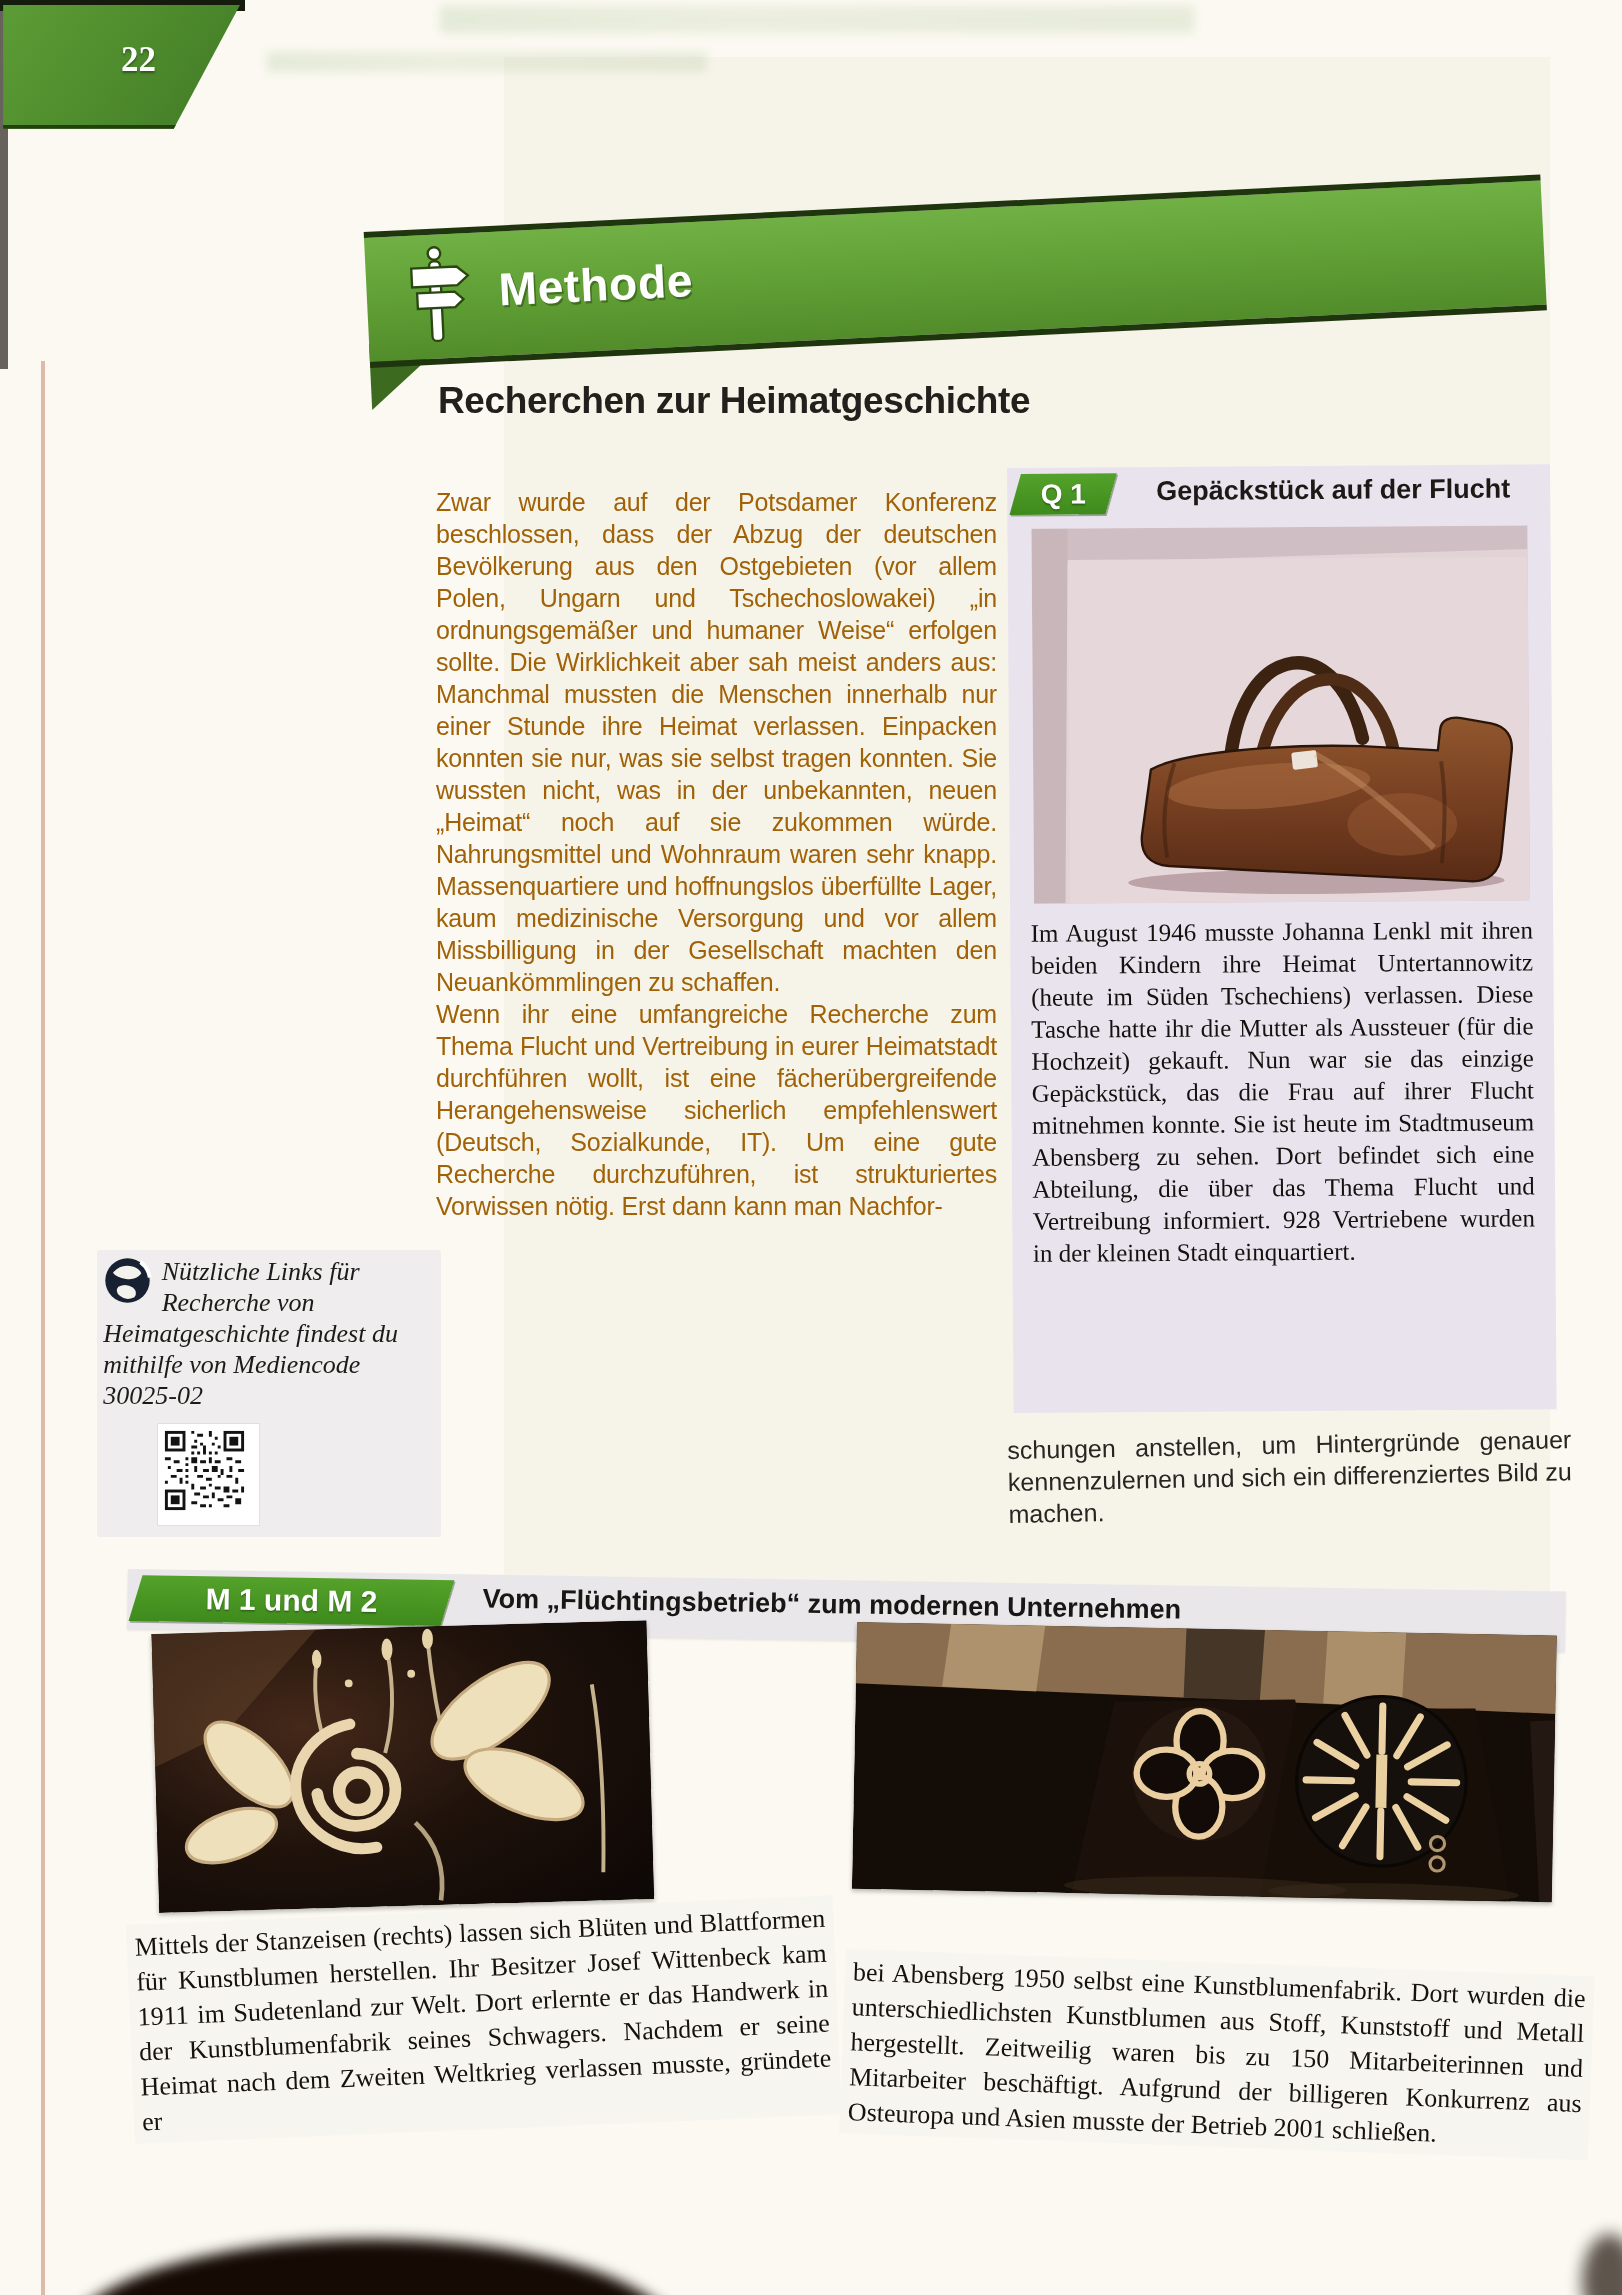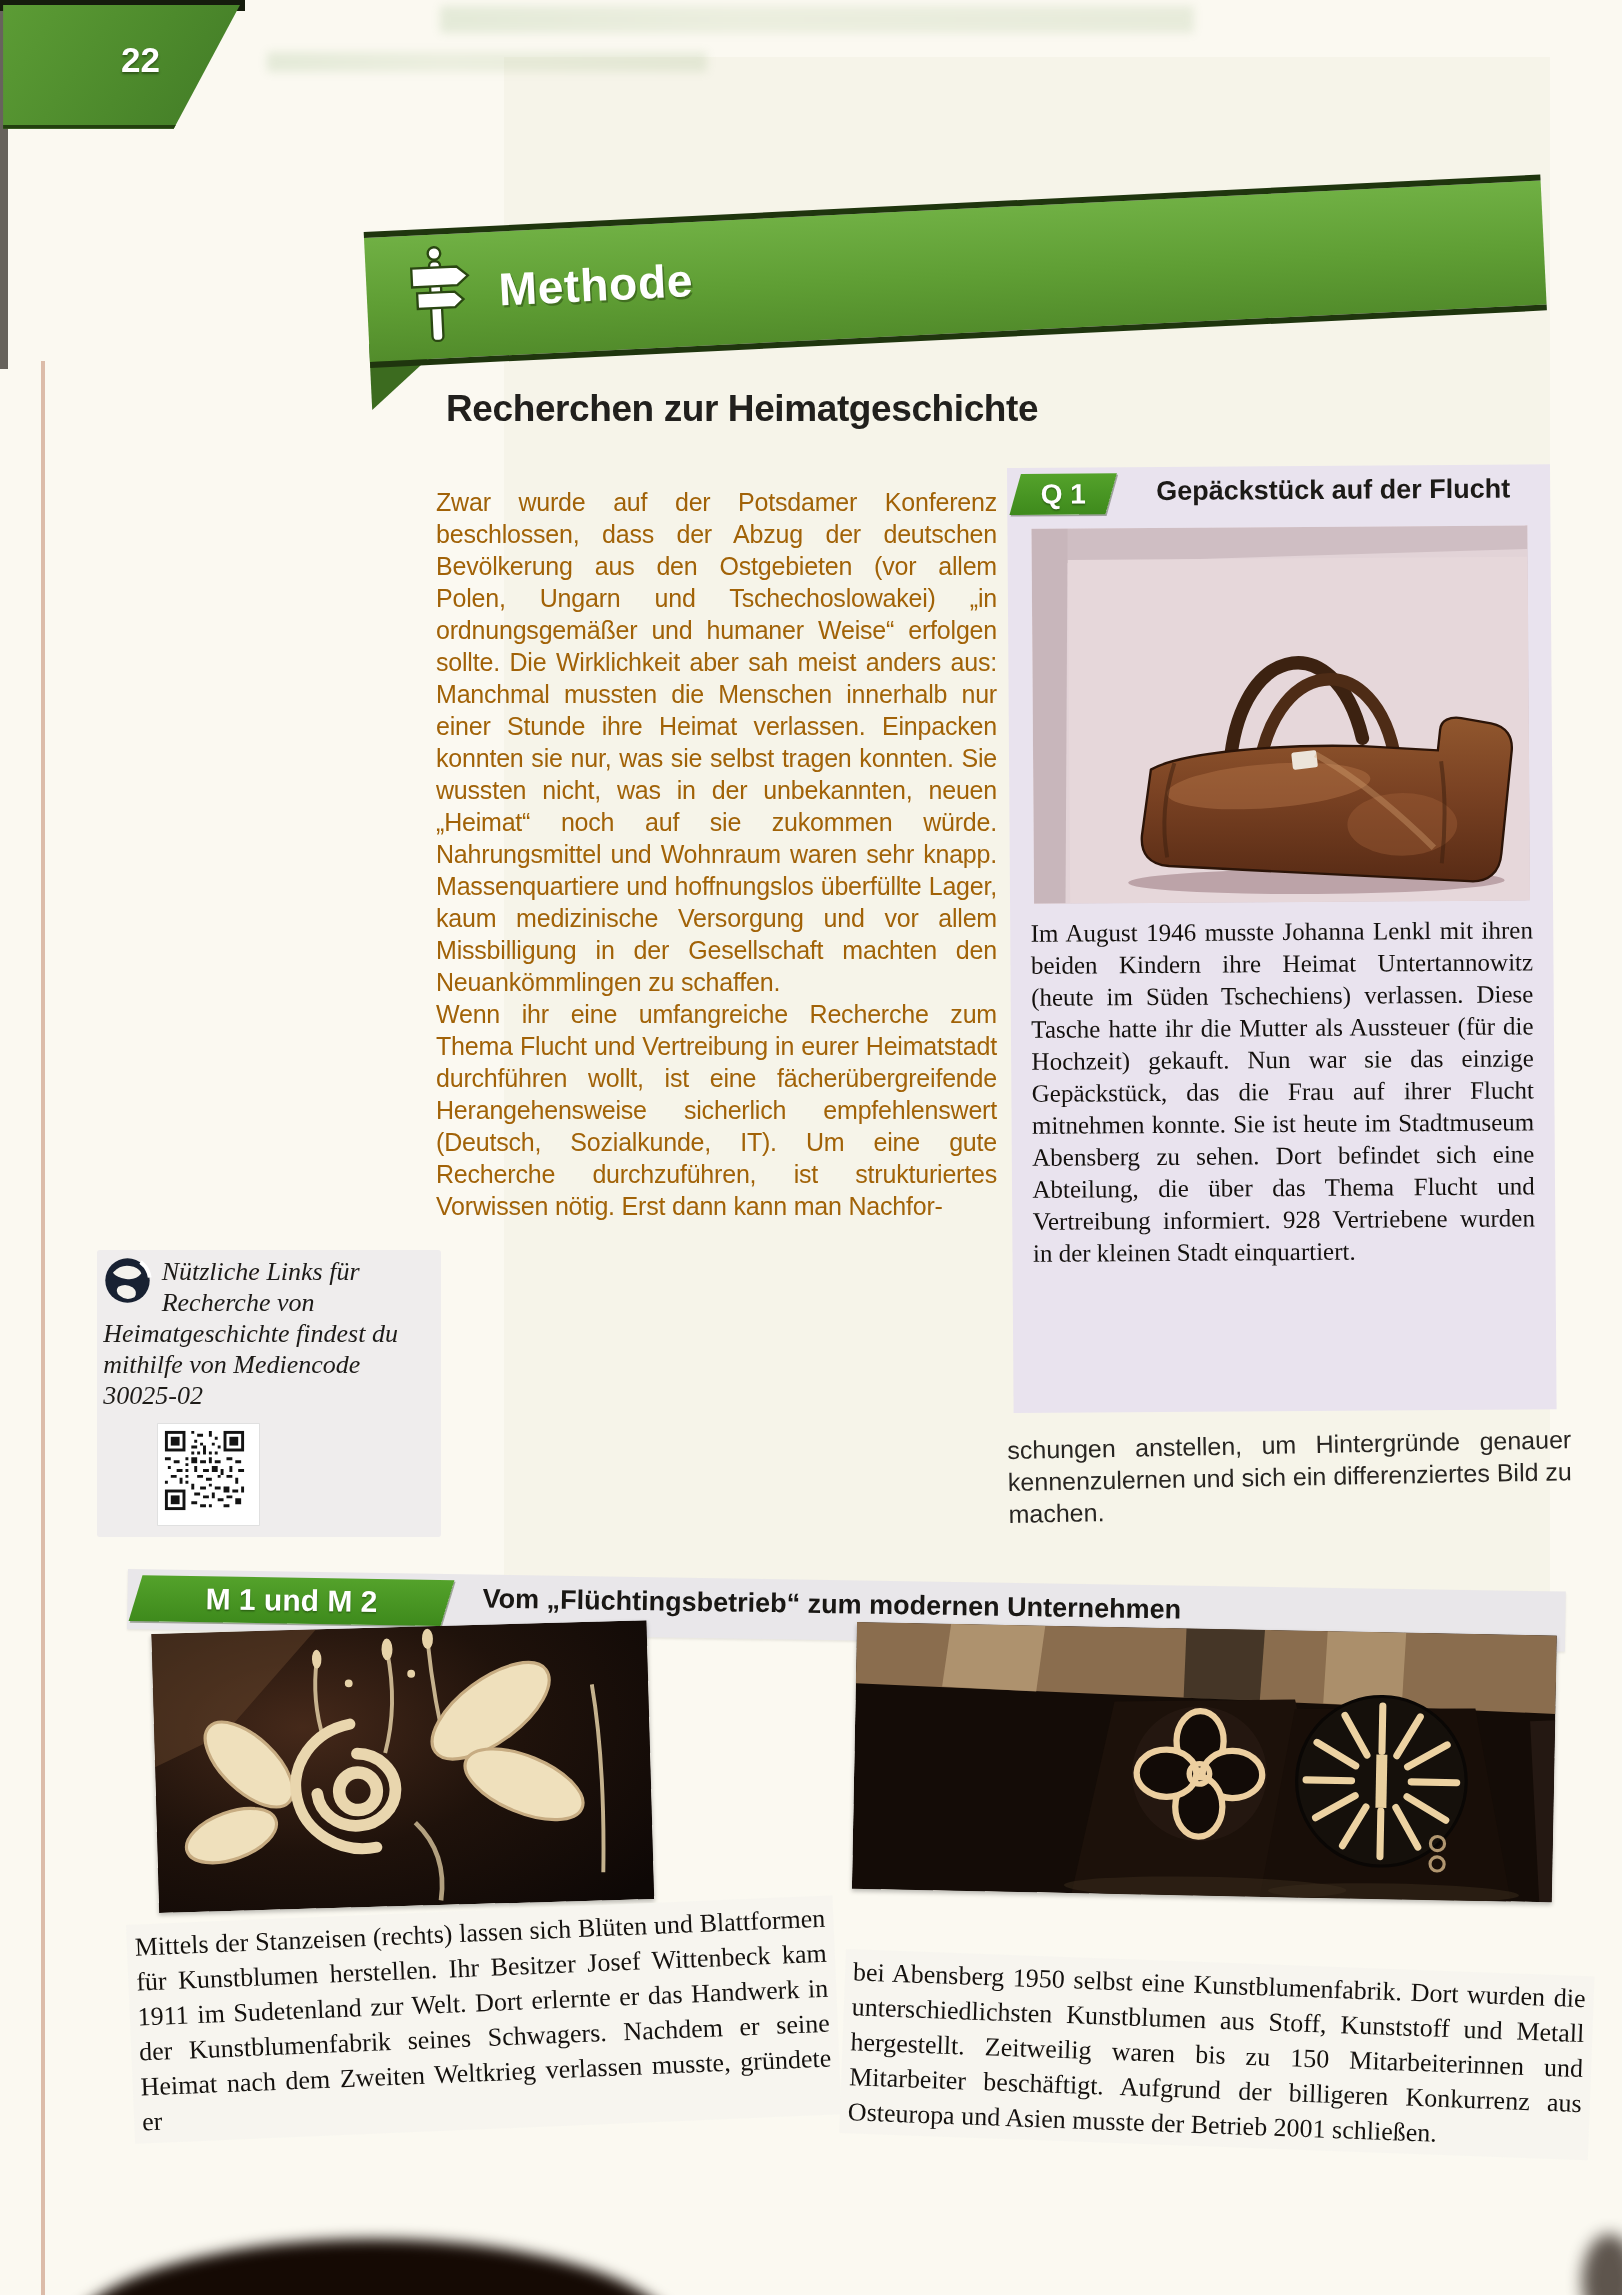--- a/index.html
+++ b/index.html
@@ -19,42 +19,42 @@
   .corner-shadow{position:absolute;right:-14px;top:2234px;width:55px;height:94px;background:#1c1009;border-radius:50%;filter:blur(7.9px);opacity:.7;}
 
   
   .tab-topstrip{position:absolute;left:0;top:0;width:245px;height:11px;background:#151c0d;}
   .corner-tab{
     position:absolute;left:3.1px;top:4.7px;width:237px;height:124px;
     background:linear-gradient(125deg,#5c9c35 0%,#4d8a2c 55%,#417a26 100%);
     clip-path:polygon(0 0,100% 0,72% 100%,0 100%);
     box-shadow:inset 0 -3.9px 0 #23400f;
   }
-  .page-number{position:absolute;left:118px;top:35px;color:#fff;font-size:35px;font-weight:bold;text-shadow:0 2.4px 2.4px rgba(10,25,0,.45);}
+  .page-number{position:absolute;left:118px;top:35px;color:#fff;font-size:35px;font-weight:bold;text-shadow:0 2.4px 2.4px rgba(10,25,0,.45);font-family:Liberation Serif, serif;}
 
   
   .method-banner{
     position:absolute;left:367px;top:232px;width:1178px;height:124px;
     background:linear-gradient(180deg,#70b044 0%,#5f9e34 55%,#528c2b 100%);
     border-top:6.3px solid #1f350e;border-bottom:6.3px solid #1f350e;
     transform:rotate(-2.8deg);transform-origin:left center;
   }
   .banner-fold{
     position:absolute;left:369px;top:344px;width:0;height:0;
     border-top:66px solid #3c6b1f;border-right:79px solid transparent;
     transform:rotate(-2.8deg);transform-origin:top left;
   }
   .signpost{position:absolute;left:39px;top:11px;}
   .method-label{
     position:absolute;left:132px;top:31px;color:#fff;font-size:46px;font-weight:bold;letter-spacing:0.8px;
     text-shadow:1.6px 2.4px 0 rgba(25,45,8,.4);
   }
 
   .page-title{
-    position:absolute;left:438px;top:380px;margin:8px;
+    position:absolute;left:438px;top:380px;margin:0;
     font-size:37px;font-weight:600;color:#21201d;letter-spacing:-0.4px;
   }
 
   .article-col{
     position:absolute;left:436px;top:458px;width:561px;
     font-size:25px;line-height:32px;text-align:justify;color:#a16207;
     letter-spacing:-0.2px; hyphens:auto;margin-top:28px;
   }
   .article-col p{margin:0;}
 

